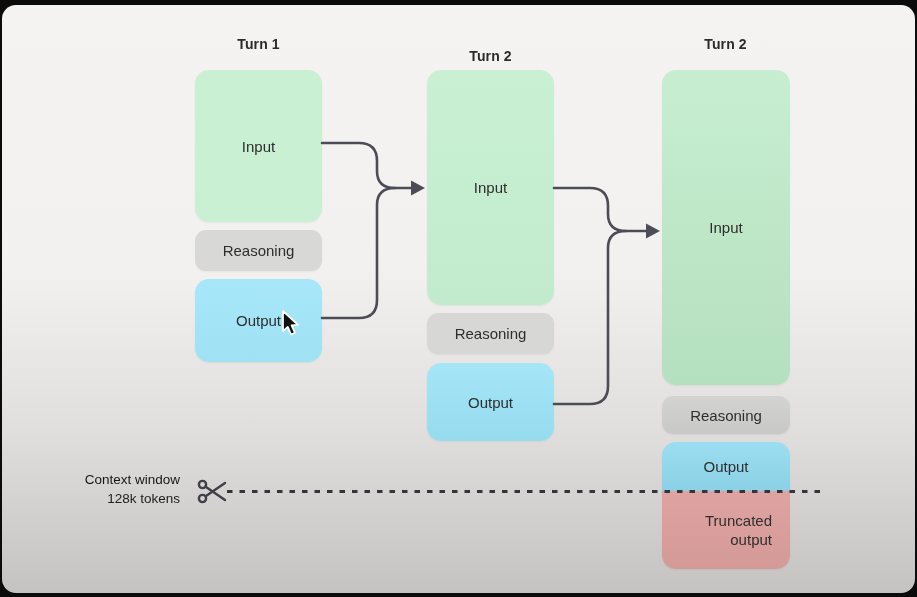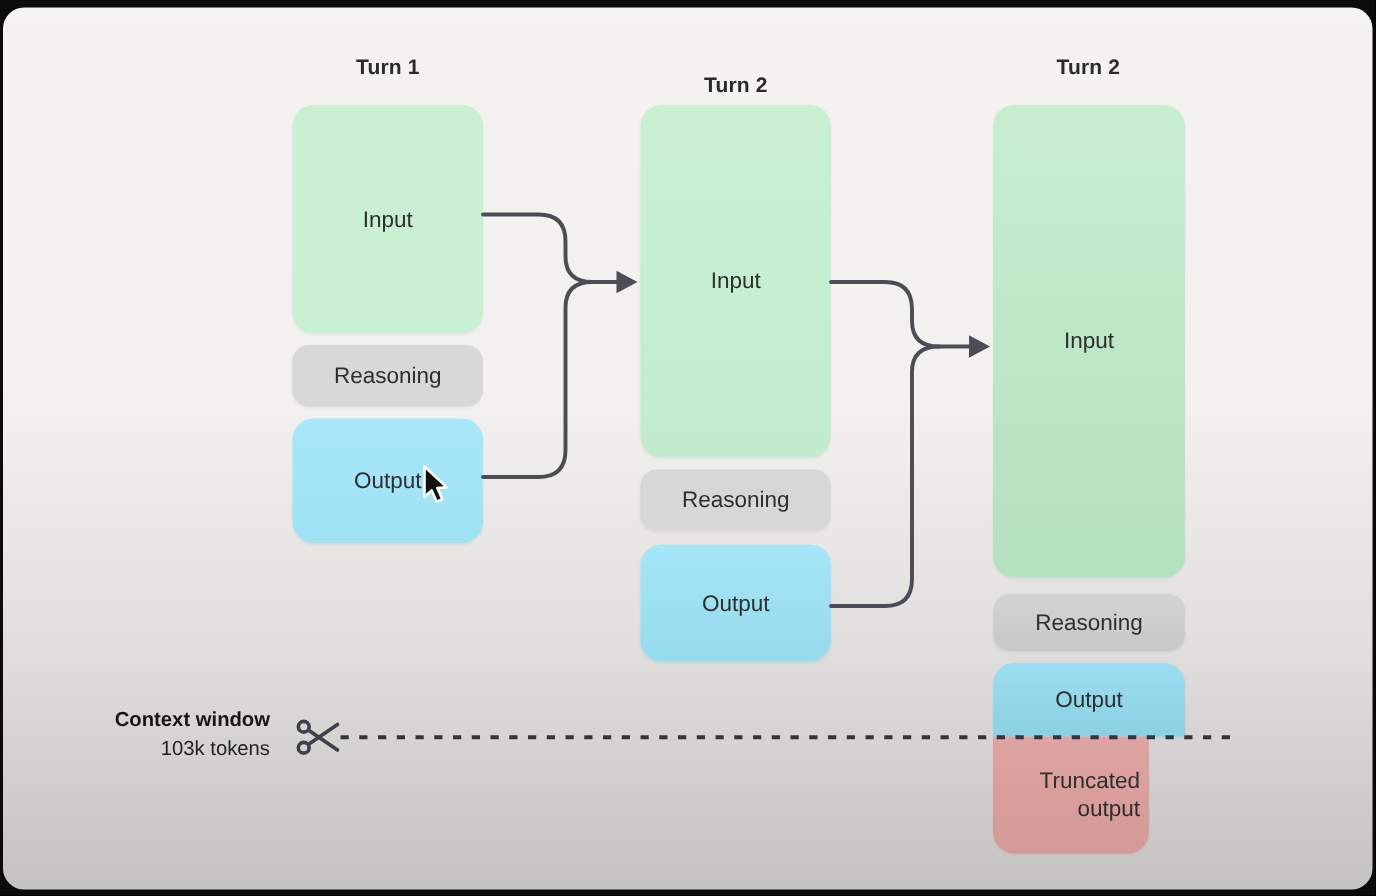--- a/index.html
+++ b/index.html
@@ -28,27 +28,27 @@
   .t1-reasoning{left:195px;top:230px;width:127px;height:41px;background:var(--reasoning);}
   .t1-output{left:195px;top:279px;width:127px;height:83px;background:linear-gradient(180deg,#a7e7f9,#9fe2f4);}
   
   .t2-input{left:427px;top:70px;width:127px;height:235px;background:linear-gradient(180deg,#c9f0d3,#c2ebcd);}
   .t2-reasoning{left:427px;top:313px;width:127px;height:41px;background:#d7d7d6;}
   .t2-output{left:427px;top:363px;width:127px;height:78px;background:linear-gradient(180deg,#a5e6f8,#97dbee);}
   
   .t3-input{left:662px;top:70px;width:128px;height:315px;background:linear-gradient(180deg,#c7eed1,#b5e0bf);}
   .t3-reasoning{left:662px;top:396px;width:128px;height:38px;background:linear-gradient(180deg,#d3d3d2,#c8c8c7);}
   .t3-output{left:662px;top:442px;width:128px;height:49px;background:linear-gradient(180deg,#9cdef1,#8bd0e5);border-radius:14px 14px 0 0;}
-  .t3-truncated{left:662px;top:491px;width:104px;height:78px;background:linear-gradient(180deg,#dfa3a1,#d49a97);border-radius:0 0 14px 14px;}
+  .t3-truncated{left:662px;top:491px;width:128px;height:78px;background:linear-gradient(180deg,#dfa3a1,#d49a97);border-radius:0 0 14px 14px;}
   .t3-truncated span{display:block;width:92px;line-height:19px;}
   
   .ctx{
     position:absolute;left:40px;top:472px;width:140px;text-align:right;color:#161616;
   }
-  .ctx .ttl{font-size:13.5px;font-weight:700;}
+  .ctx .ttl{font-size:13.5px;font-weight:400;}
   .ctx .tok{font-size:13.5px;font-weight:400;margin-top:4px;color:#222;}
   .overlay{position:absolute;left:0;top:0;pointer-events:none;}
 </style>
 </head>
 <body>
 
 <div class="stage">
   <div class="slide"></div>
 
   <div class="turn-label" style="left:195px;top:36px;">Turn 1</div>
@@ -65,21 +65,21 @@
 
   <div class="box r14 t3-input">Input</div>
   <div class="box r11 t3-reasoning">Reasoning</div>
   <div class="box t3-output">Output</div>
   <div class="box t3-truncated">
       <span>Truncated output</span>
     </div>
 
   <div class="ctx">
     <div class="ttl">Context window</div>
-    <div class="tok">103k tokens</div>
+    <div class="tok">128k tokens</div>
   </div>
 
   <svg class="overlay" width="917" height="597" viewBox="0 0 917 597">
 
     <g stroke="#4c4c57" stroke-width="2.6" fill="none" stroke-linecap="round">
       <path d="M 322 143 H 359 Q 377 143 377 161 V 171 Q 377 188 395 188 H 412"></path>
       <path d="M 322 318 H 359 Q 377 318 377 300 V 205 Q 377 188 395 188"></path>
     </g>
     <polygon points="411,180.5 425,188 411,195.5" fill="#4c4c57"></polygon>
 

